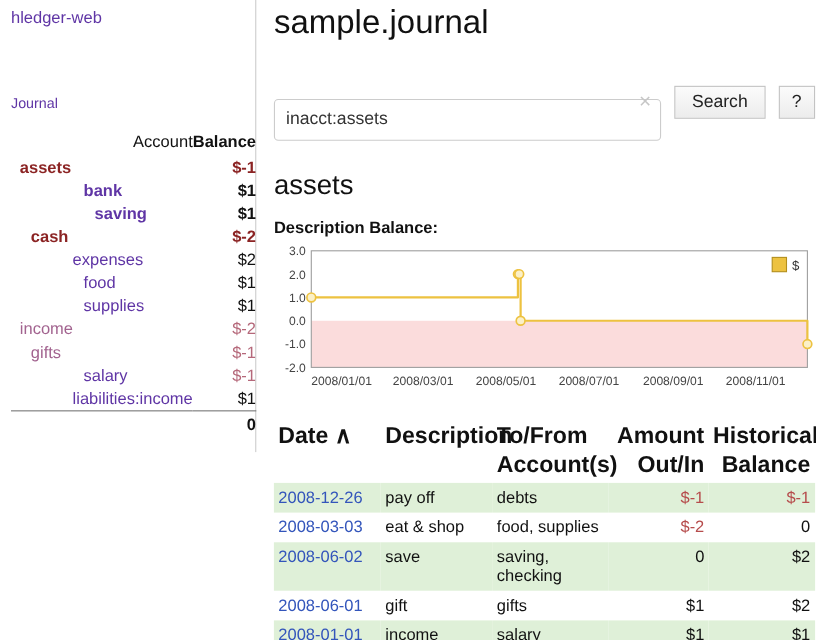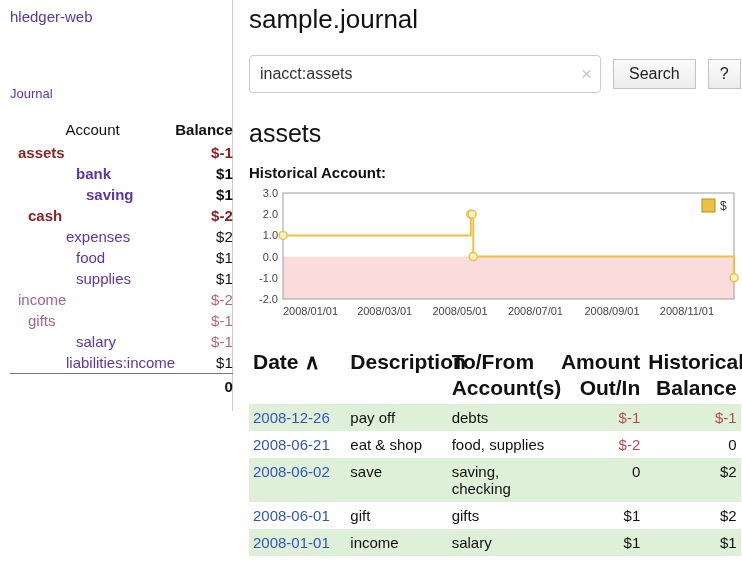--- a/index.html
+++ b/index.html
@@ -9,41 +9,41 @@
     font-size:15px;
   }
   .app{display:flex;width:742px;}
 
   
   .sidebar{width:233px;flex:0 0 233px;box-sizing:border-box;}
   .sidebar-inner{border-right:1px solid #ccc;padding:8px 10px 14px 10px;box-sizing:border-box;}
   .app-title{display:block;color:var(--purple,#5f35a5);text-decoration:none;font-size:15px;margin-bottom:46px;}
   .journal-link{display:inline-block;color:var(--purple,#5f35a5);text-decoration:none;font-size:13px;margin-bottom:16px;margin-top:15px;}
   .accounts-table{width:100%;border-collapse:collapse;font-size:15px;}
-  .accounts-table th{font-weight:400;text-align:center;padding:4px 0;}
+  .accounts-table th{font-weight:400;text-align:right;padding:4px 0;}
   .accounts-table th.bal{text-align:right;font-weight:bold;}
   .accounts-table td{padding:2px 0;}
   .accounts-table td.bal{text-align:right;white-space:nowrap;font-weight:700;}
   .accounts-table tr.plain td.bal{font-weight:400;}
   a.acct{text-decoration:none;display:inline-block;}
   .bold{font-weight:700;}
   .tone-purple{color:var(--purple,#5f35a5);margin-left:48px;}
   .tone-maroon{color:var(--maroon,#8b2323);}
   .tone-mauve{color:var(--mauve,#a2638f);}
   .tone-rose{color:var(--rose,#b5687a);}
   .tone-black{color:#111;}
   .total-row td{border-top:1px solid #777;padding-top:4px;font-weight:400;}
 
   
   main{flex:1;padding:4px 7px 0 16px;box-sizing:border-box;}
-  h1.page-title{font-size:26px;font-weight:400;margin:0 0 20px 0;}
+  h1.page-title{font-size:30px;font-weight:400;margin:0 0 20px 0;}
   .search-row{display:flex;align-items:center;gap:12px;margin-bottom:26px;}
   .search-wrap{position:relative;width:352px;flex:0 0 352px;}
   .search-input{width:100%;box-sizing:border-box;height:38px;border:1px solid #ccc;border-radius:4px;
-    font-family:"Liberation Sans",sans-serif;font-size:16px;padding:0 30px 0 10px;color:#333;}
+    font-family:"Liberation Sans",sans-serif;font-size:16px;padding:0 30px 0 10px;color:#333;margin-top:32px;}
   .clear-icon{position:absolute;right:9px;top:50%;transform:translateY(-52%);color:#c6c6c6;font-size:19px;line-height:1;cursor:pointer;}
   .btn{height:30px;border:1px solid #c3c3c3;border-radius:0;background:linear-gradient(#fbfbfb,#ececec);
     font-family:"Liberation Sans",sans-serif;font-size:16px;color:#222;padding:0 15px;cursor:pointer;}
   .btn-help{padding:0 11px;}
 
   h2.account-heading{font-size:25px;font-weight:400;margin:0 0 16px 0;}
   .chart-title{font-size:15px;font-weight:700;margin:0 0 6px 0;}
   .chart-wrap svg{display:block;overflow:visible;}
   .chart-wrap svg text{font-family:"Liberation Sans",sans-serif;}
 
@@ -137,21 +137,21 @@
     <div class="search-row">
       <div class="search-wrap">
         <input type="text" class="search-input" value="inacct:assets" style="">
         <span class="clear-icon">×</span>
       </div>
       <button class="btn">Search</button>
       <button class="btn btn-help">?</button>
     </div>
 
     <h2 class="account-heading">assets</h2>
-    <div class="chart-title">Historical Account:</div>
+    <div class="chart-title">Description Balance:</div>
 
     <div class="chart-wrap">
       <svg width="487" height="150">
           <rect x="34" y="69.6" width="451" height="42.400000000000006" fill="#fbdcdc"></rect>
           <rect x="34" y="6" width="451" height="106" fill="none" stroke="#9e9e9e" stroke-width="1"></rect>
           <text x="29" y="10" text-anchor="end" font-size="11" fill="#444">3.0</text>
           <text x="29" y="31.200000000000003" text-anchor="end" font-size="11" fill="#444">2.0</text>
           <text x="29" y="52.400000000000006" text-anchor="end" font-size="11" fill="#444">1.0</text>
           <text x="29" y="73.6" text-anchor="end" font-size="11" fill="#444">0.0</text>
           <text x="29" y="94.80000000000001" text-anchor="end" font-size="11" fill="#444">-1.0</text>
@@ -192,21 +192,21 @@
       </thead>
       <tbody>
           <tr class="shaded">
             <td class="datecell"><a href="#">2008-12-26</a></td>
             <td class="desc">pay off</td>
             <td class="acctcol">debts</td>
             <td class="num neg">$-1</td>
             <td class="num neg">$-1</td>
           </tr>
           <tr>
-            <td class="datecell"><a href="#">2008-06-21</a></td>
+            <td class="datecell"><a href="#">2008-03-03</a></td>
             <td class="desc">eat &amp; shop</td>
             <td class="acctcol">food, supplies</td>
             <td class="num neg">$-2</td>
             <td class="num">0</td>
           </tr>
           <tr class="shaded">
             <td class="datecell"><a href="#">2008-06-02</a></td>
             <td class="desc">save</td>
             <td class="acctcol">saving, checking</td>
             <td class="num">0</td>

